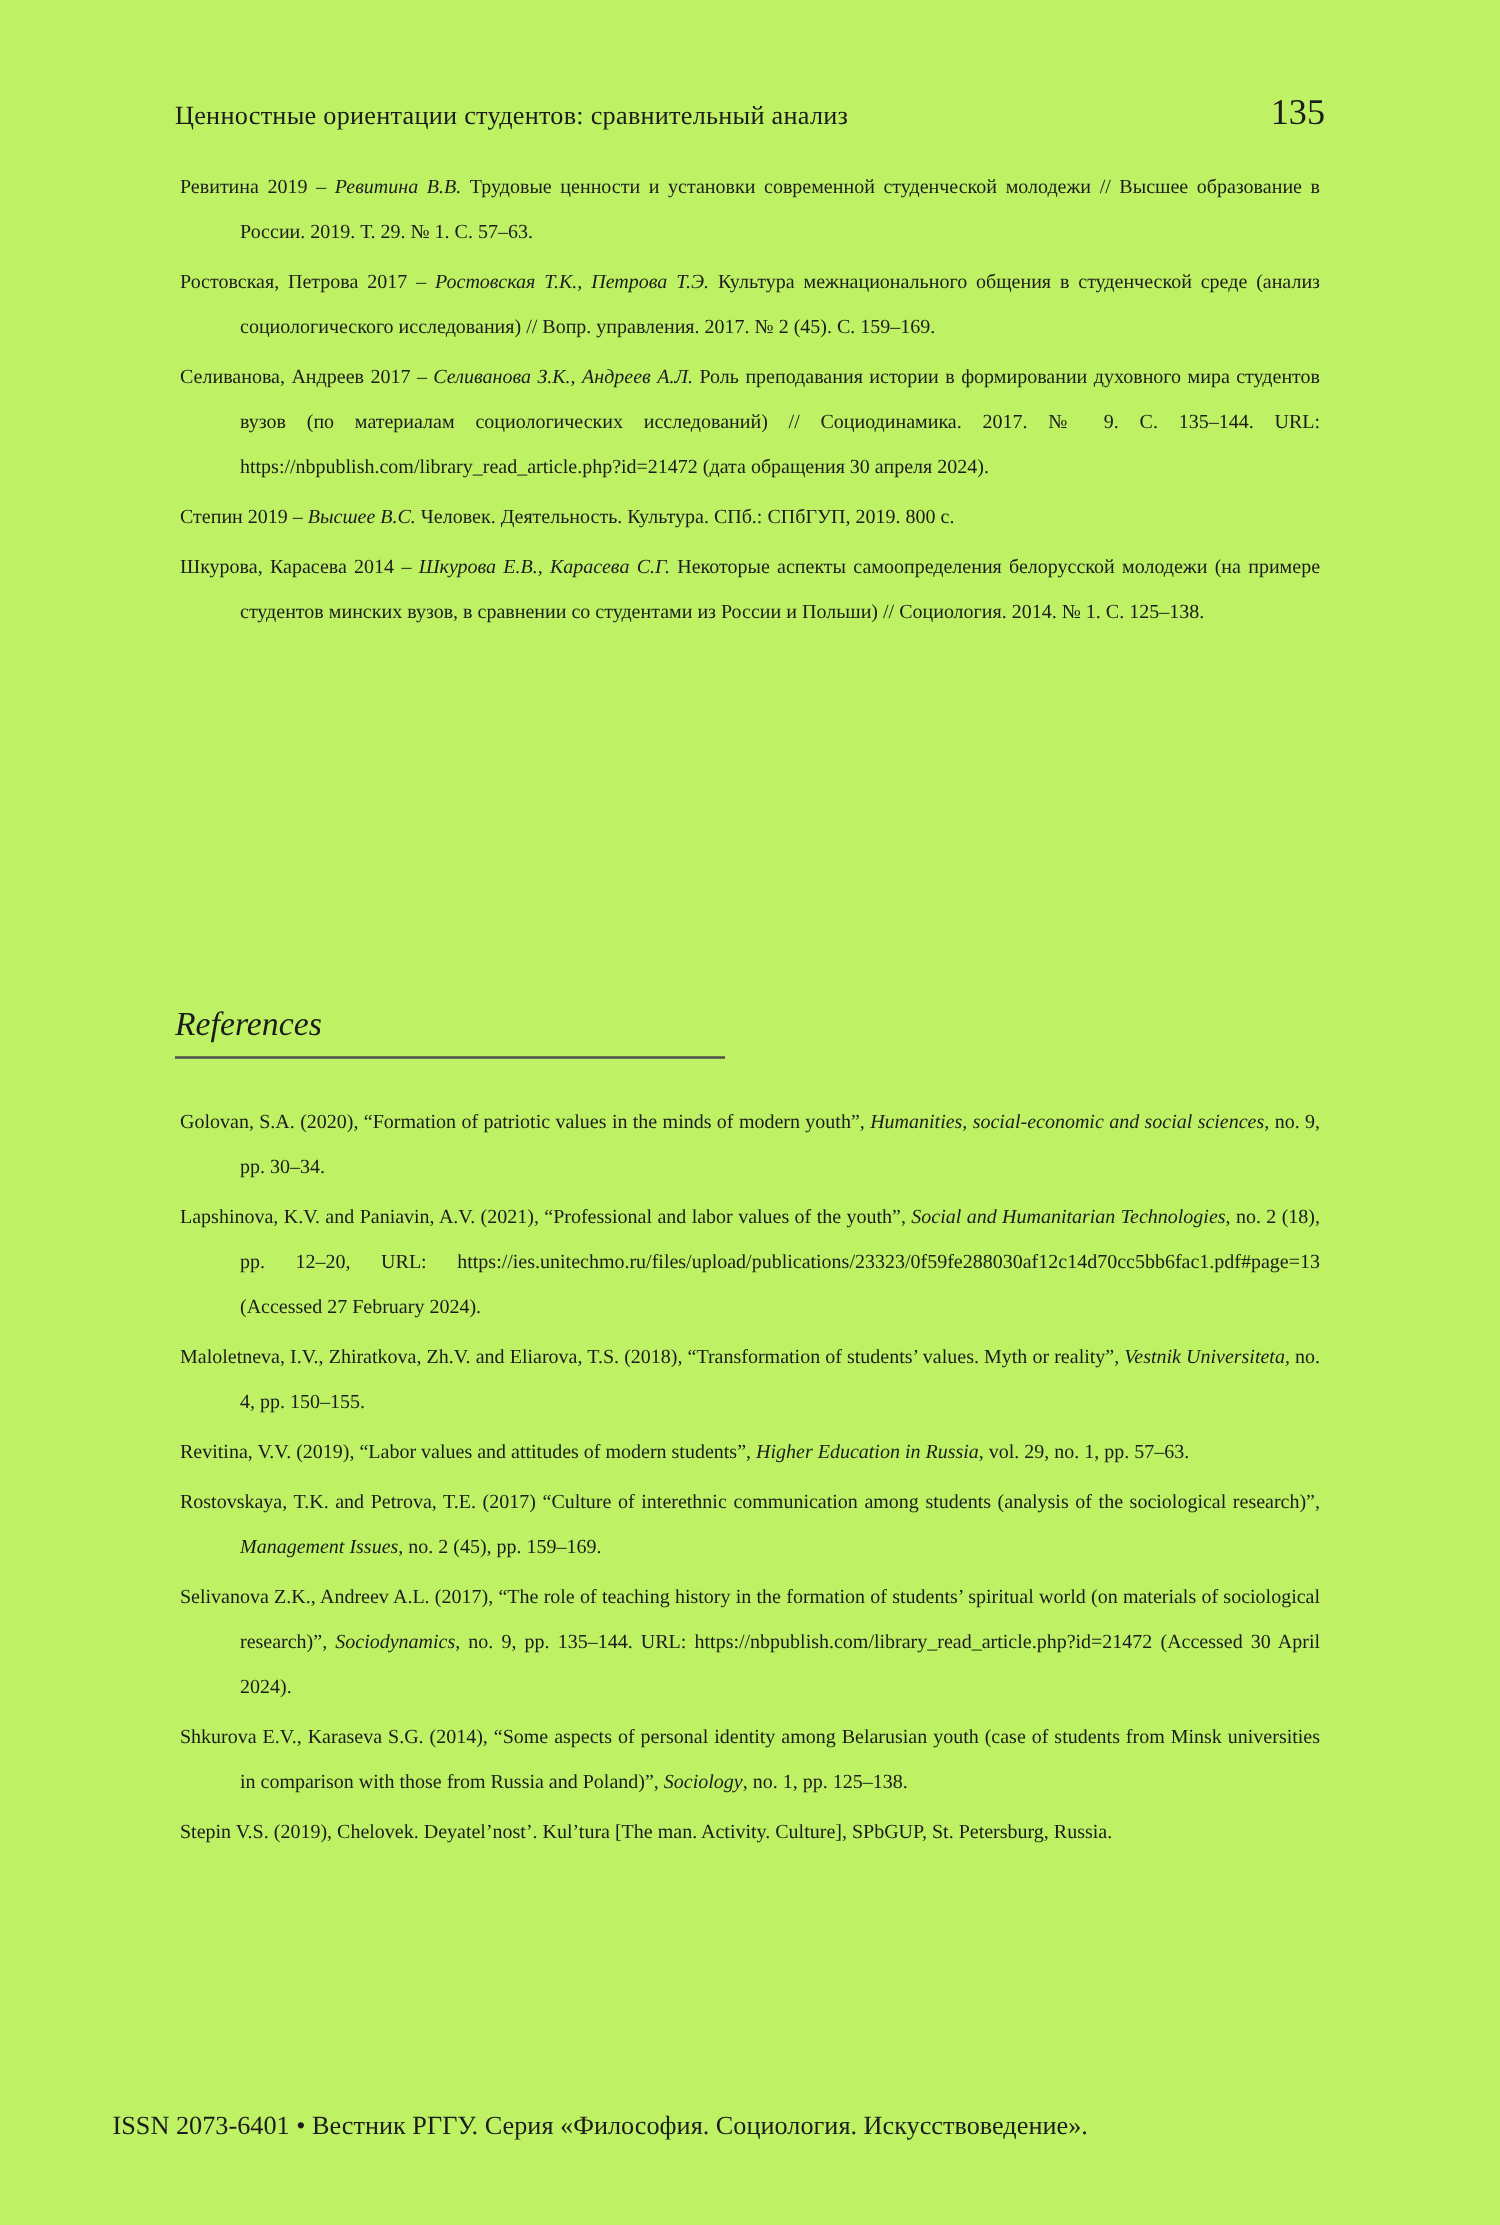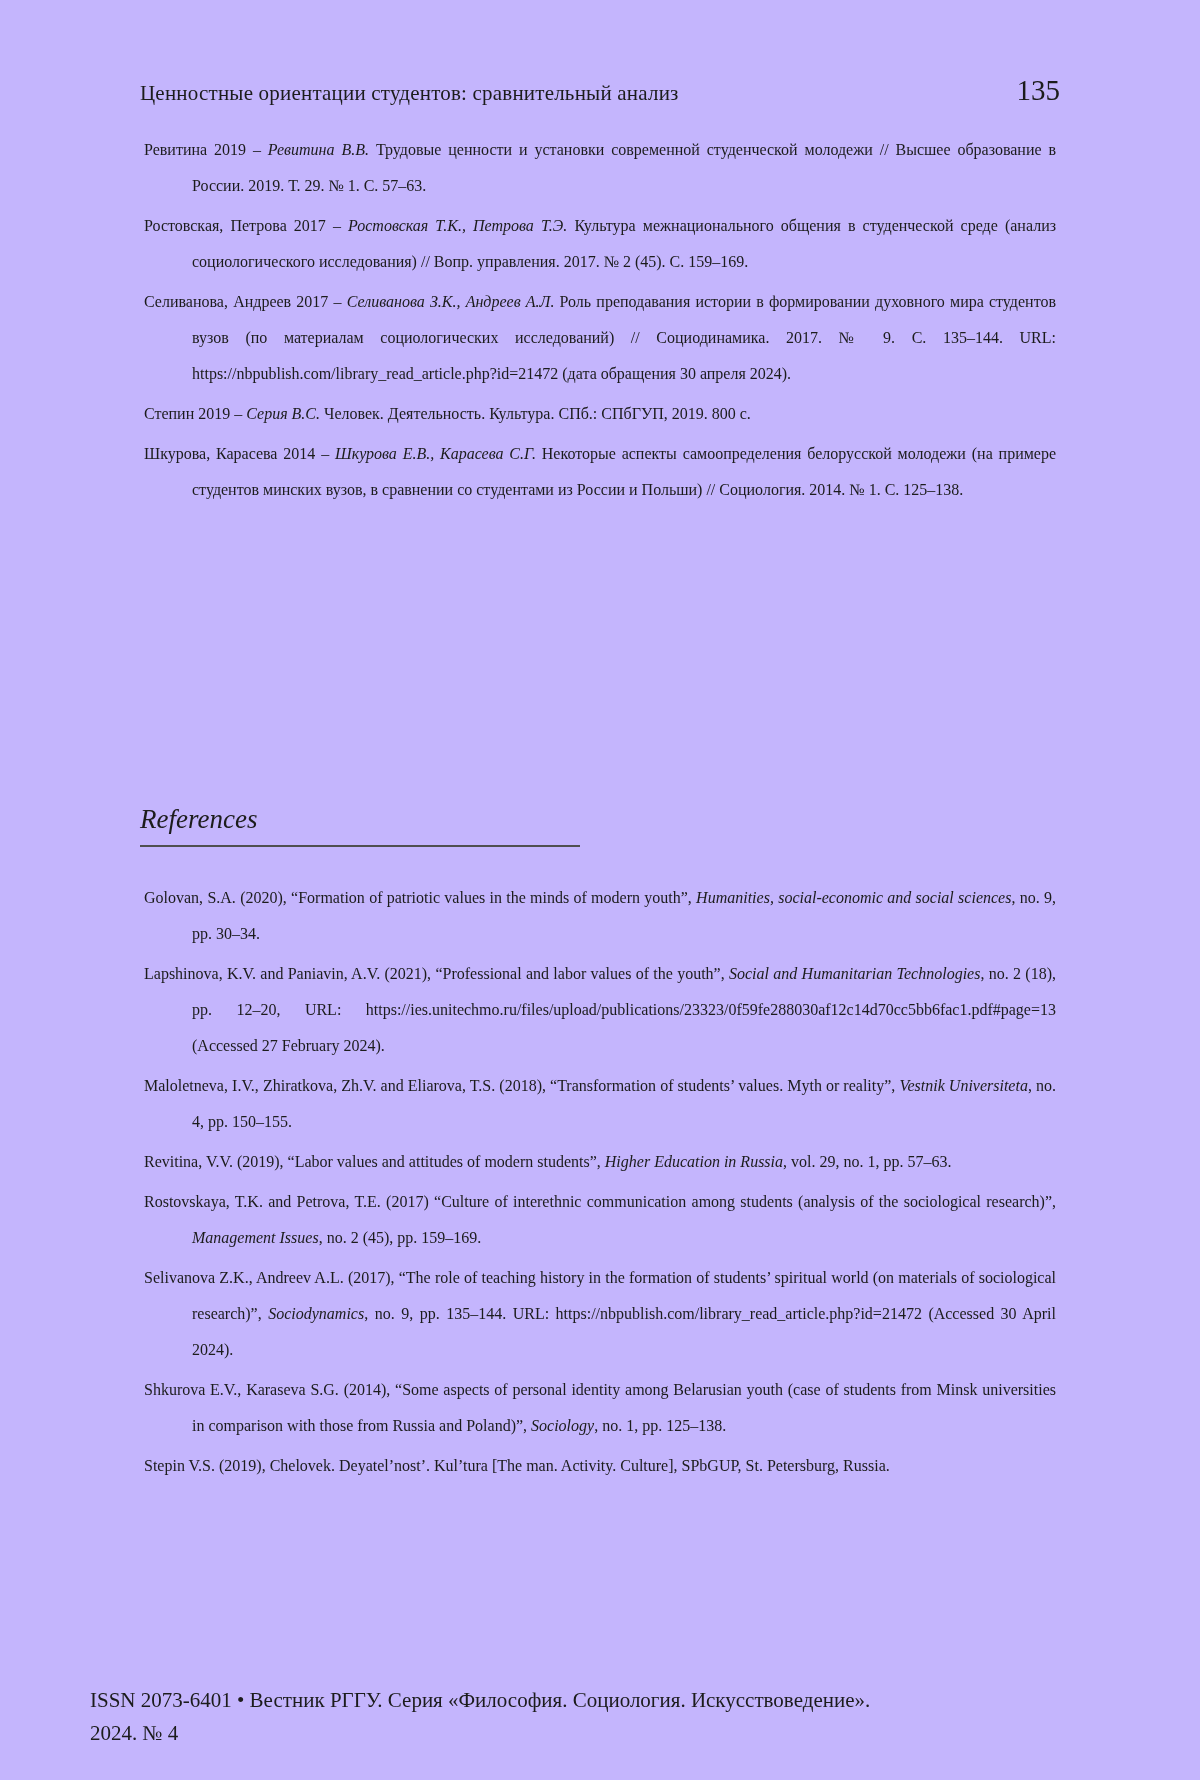--- a/index.html
+++ b/index.html
@@ -1,21 +1,21 @@
 <!DOCTYPE html>
 <html><head>
 <meta charset="utf-8">
 <style>
   html, body { margin: 0; padding: 0; background: #e8e8e8; }
   .page {
     position: relative;
     width: 1200px;
     height: 1780px;
     margin: 0 auto;
-    background: #c4b5fd;
+    background: #bef264;
     font-family: "Liberation Serif", "DejaVu Serif", serif;
     color: #1c1c1c;
     overflow: hidden;
   }
   .running-head {
     position: absolute;
     left: 140px;
     right: 140px;
     top: 74px;
     display: flex;
@@ -82,21 +82,21 @@
 
   <div class="running-head">
     <span class="head-title">Ценностные ориентации студентов: сравнительный анализ</span>
     <span class="page-num">135</span>
   </div>
 
   <div class="ref-block ru-list">
     <p><span>Ревитина 2019 – </span><span class="it">Ревитина В.В.</span><span> Трудовые ценности и установки современной студенческой молодежи // Высшее образование в России. 2019. Т. 29. № 1. С. 57–63.</span></p>
     <p><span>Ростовская, Петрова 2017 – </span><span class="it">Ростовская Т.К., Петрова Т.Э.</span><span> Культура межнационального общения в студенческой среде (анализ социологического исследования) // Вопр. управления. 2017. № 2 (45). С. 159–169.</span></p>
     <p><span>Селиванова, Андреев 2017 – </span><span class="it">Селиванова З.К., Андреев А.Л.</span><span> Роль преподавания истории в формировании духовного мира студентов вузов (по материалам социологических исследований) // Социодинамика. 2017. № 9. С. 135–144. URL: https://nbpublish.com/library_read_article.php?id=21472 (дата обращения 30 апреля 2024).</span></p>
-    <p><span>Степин 2019 – </span><span class="it">Серия В.С.</span><span> Человек. Деятельность. Культура. СПб.: СПбГУП, 2019. 800 с.</span></p>
+    <p><span>Степин 2019 – </span><span class="it">Высшее В.С.</span><span> Человек. Деятельность. Культура. СПб.: СПбГУП, 2019. 800 с.</span></p>
     <p><span>Шкурова, Карасева 2014 – </span><span class="it">Шкурова Е.В., Карасева С.Г.</span><span> Некоторые аспекты самоопределения белорусской молодежи (на примере студентов минских вузов, в сравнении со студентами из России и Польши) // Социология. 2014. № 1. С. 125–138.</span></p>
   </div>
 
   <div class="refs-heading-wrap">
     <h2 class="refs-heading">References</h2>
     <hr class="refs-rule">
   </div>
 
   <div class="ref-block en-list">
     <p><span>Golovan, S.A. (2020), “Formation of patriotic values in the minds of modern youth”, </span><span class="it">Humanities, social-economic and social sciences</span><span>, no. 9, pp. 30–34.</span></p>
@@ -104,16 +104,15 @@
     <p><span>Maloletneva, I.V., Zhiratkova, Zh.V. and Eliarova, T.S. (2018), “Transformation of students’ values. Myth or reality”, </span><span class="it">Vestnik Universiteta</span><span>, no. 4, pp. 150–155.</span></p>
     <p><span>Revitina, V.V. (2019), “Labor values and attitudes of modern students”, </span><span class="it">Higher Education in Russia</span><span>, vol. 29, no. 1, pp. 57–63.</span></p>
     <p><span>Rostovskaya, T.K. and Petrova, T.E. (2017) “Culture of interethnic communication among students (analysis of the sociological research)”, </span><span class="it">Management Issues</span><span>, no. 2 (45), pp. 159–169.</span></p>
     <p><span>Selivanova Z.K., Andreev A.L. (2017), “The role of teaching history in the formation of students’ spiritual world (on materials of sociological research)”, </span><span class="it">Sociodynamics</span><span>, no. 9, pp. 135–144. URL: https://nbpublish.com/library_read_article.php?id=21472 (Accessed 30 April 2024).</span></p>
     <p><span>Shkurova E.V., Karaseva S.G. (2014), “Some aspects of personal identity among Belarusian youth (case of students from Minsk universities in comparison with those from Russia and Poland)”, </span><span class="it">Sociology</span><span>, no. 1, pp. 125–138.</span></p>
     <p><span>Stepin V.S. (2019), Chelovek. Deyatel’nost’. Kul’tura [The man. Activity. Culture], SPbGUP, St. Petersburg, Russia.</span></p>
   </div>
 
   <div class="page-footer">
     <div>ISSN 2073-6401 • Вестник РГГУ.  Серия «Философия. Социология. Искусствоведение».</div>
-    <div>2024. № 4</div>
   </div>
 
 </div>
 
 </body></html>

